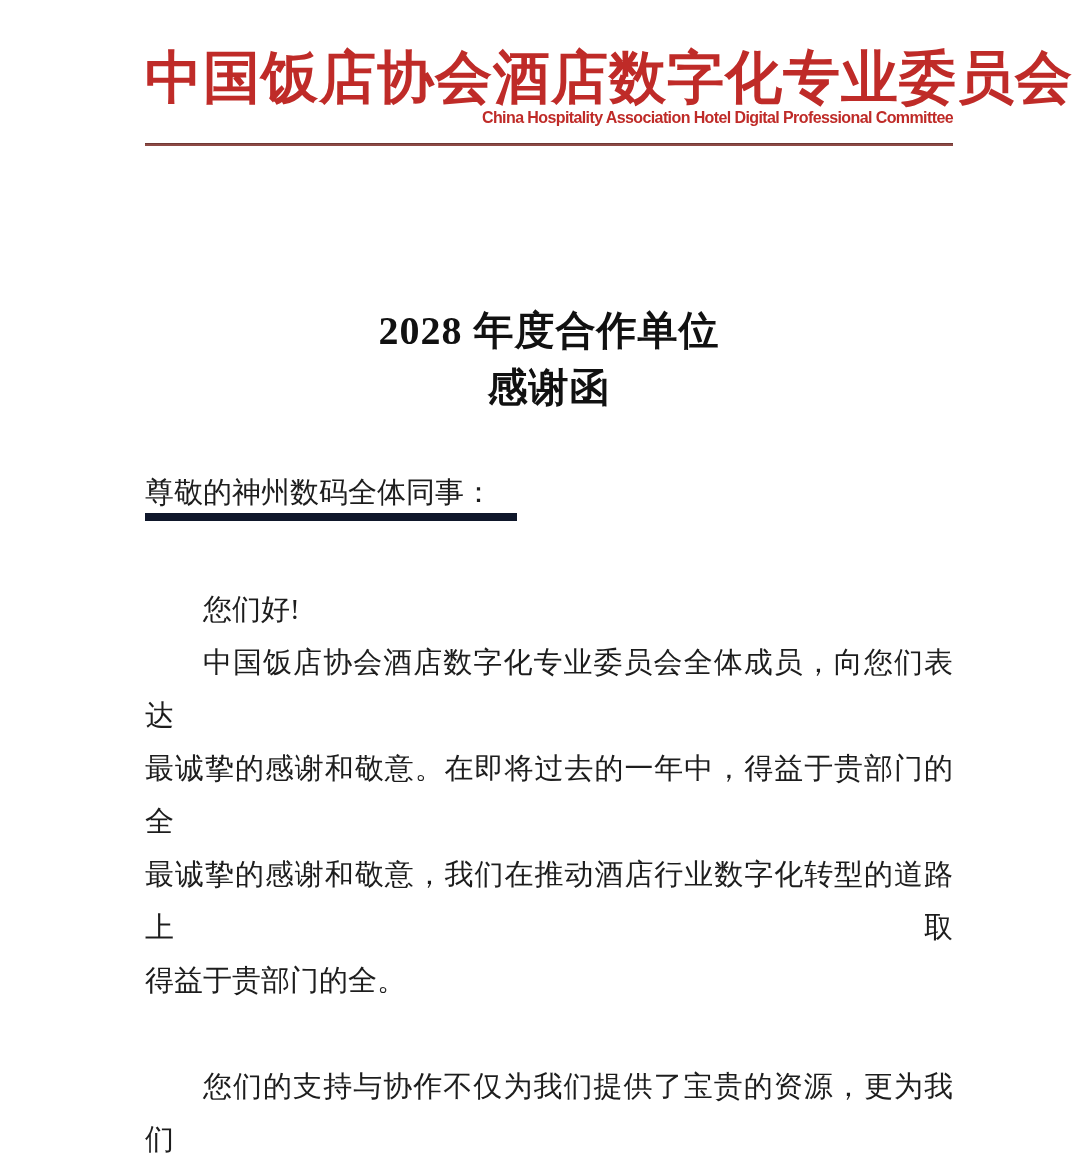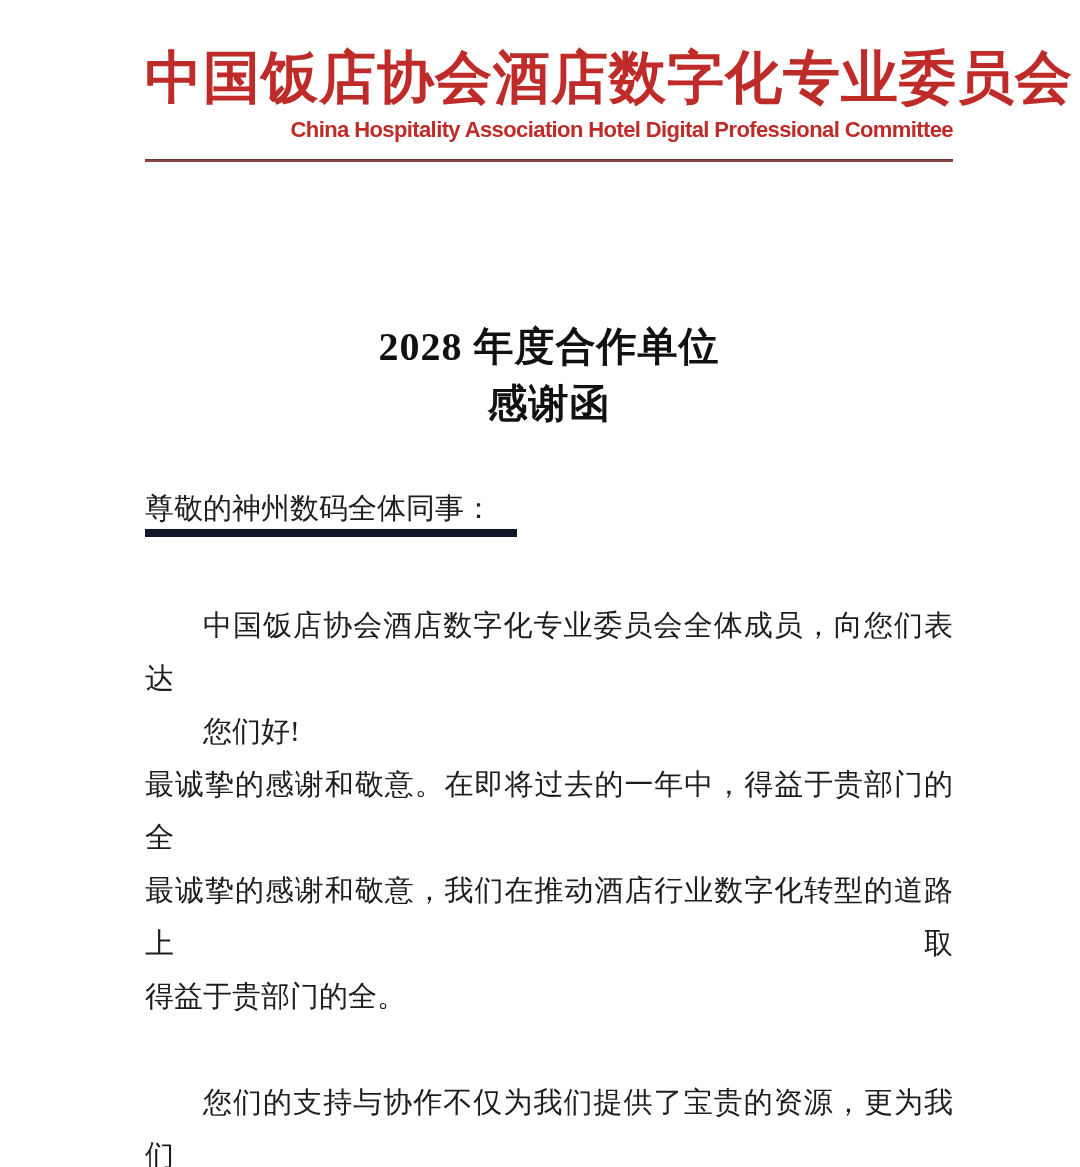--- a/index.html
+++ b/index.html
@@ -22,22 +22,22 @@
   .org-zh {
     font-size: 57px;
     line-height: 1.05;
     font-weight: 700;
     letter-spacing: 1px;
     color: var(--header-red, #bf2b28);
     font-family: "Liberation Serif", serif;
     white-space: nowrap;
   }
   .org-en {
-    margin-top: 9px;
-    font-size: 22px;
+    margin-top: 0;
+    font-size: 16px;
     line-height: 1.2;
     font-weight: 700;
     letter-spacing: -0.6px;
     color: var(--header-red, #bf2b28);
     font-family: "Liberation Sans", sans-serif;
     white-space: nowrap;
   }
   .rule {
     margin-top: 16px;
     height: 3px;
@@ -94,22 +94,22 @@
     <div class="title">
       <div>2028 年度合作单位</div>
       <div>感谢函</div>
     </div>
 
     <div class="salutation-row">
       <span class="salutation">尊敬的神州数码全体同事：</span>
     </div>
 
     <div class="letter-body">
+      <div class="line indent">您们好!</div>
       <div class="line indent full">中国饭店协会酒店数字化专业委员会全体成员，向您们表达</div>
-      <div class="line indent">您们好!</div>
       <div class="line full">最诚挚的感谢和敬意。在即将过去的一年中，得益于贵部门的全</div>
       <div class="line full">最诚挚的感谢和敬意，我们在推动酒店行业数字化转型的道路上取</div>
       <div class="line">得益于贵部门的全。</div>
       <div class="line indent full para-gap">您们的支持与协作不仅为我们提供了宝贵的资源，更为我们</div>
 
     </div>
 
   </div>
 </div>
 

